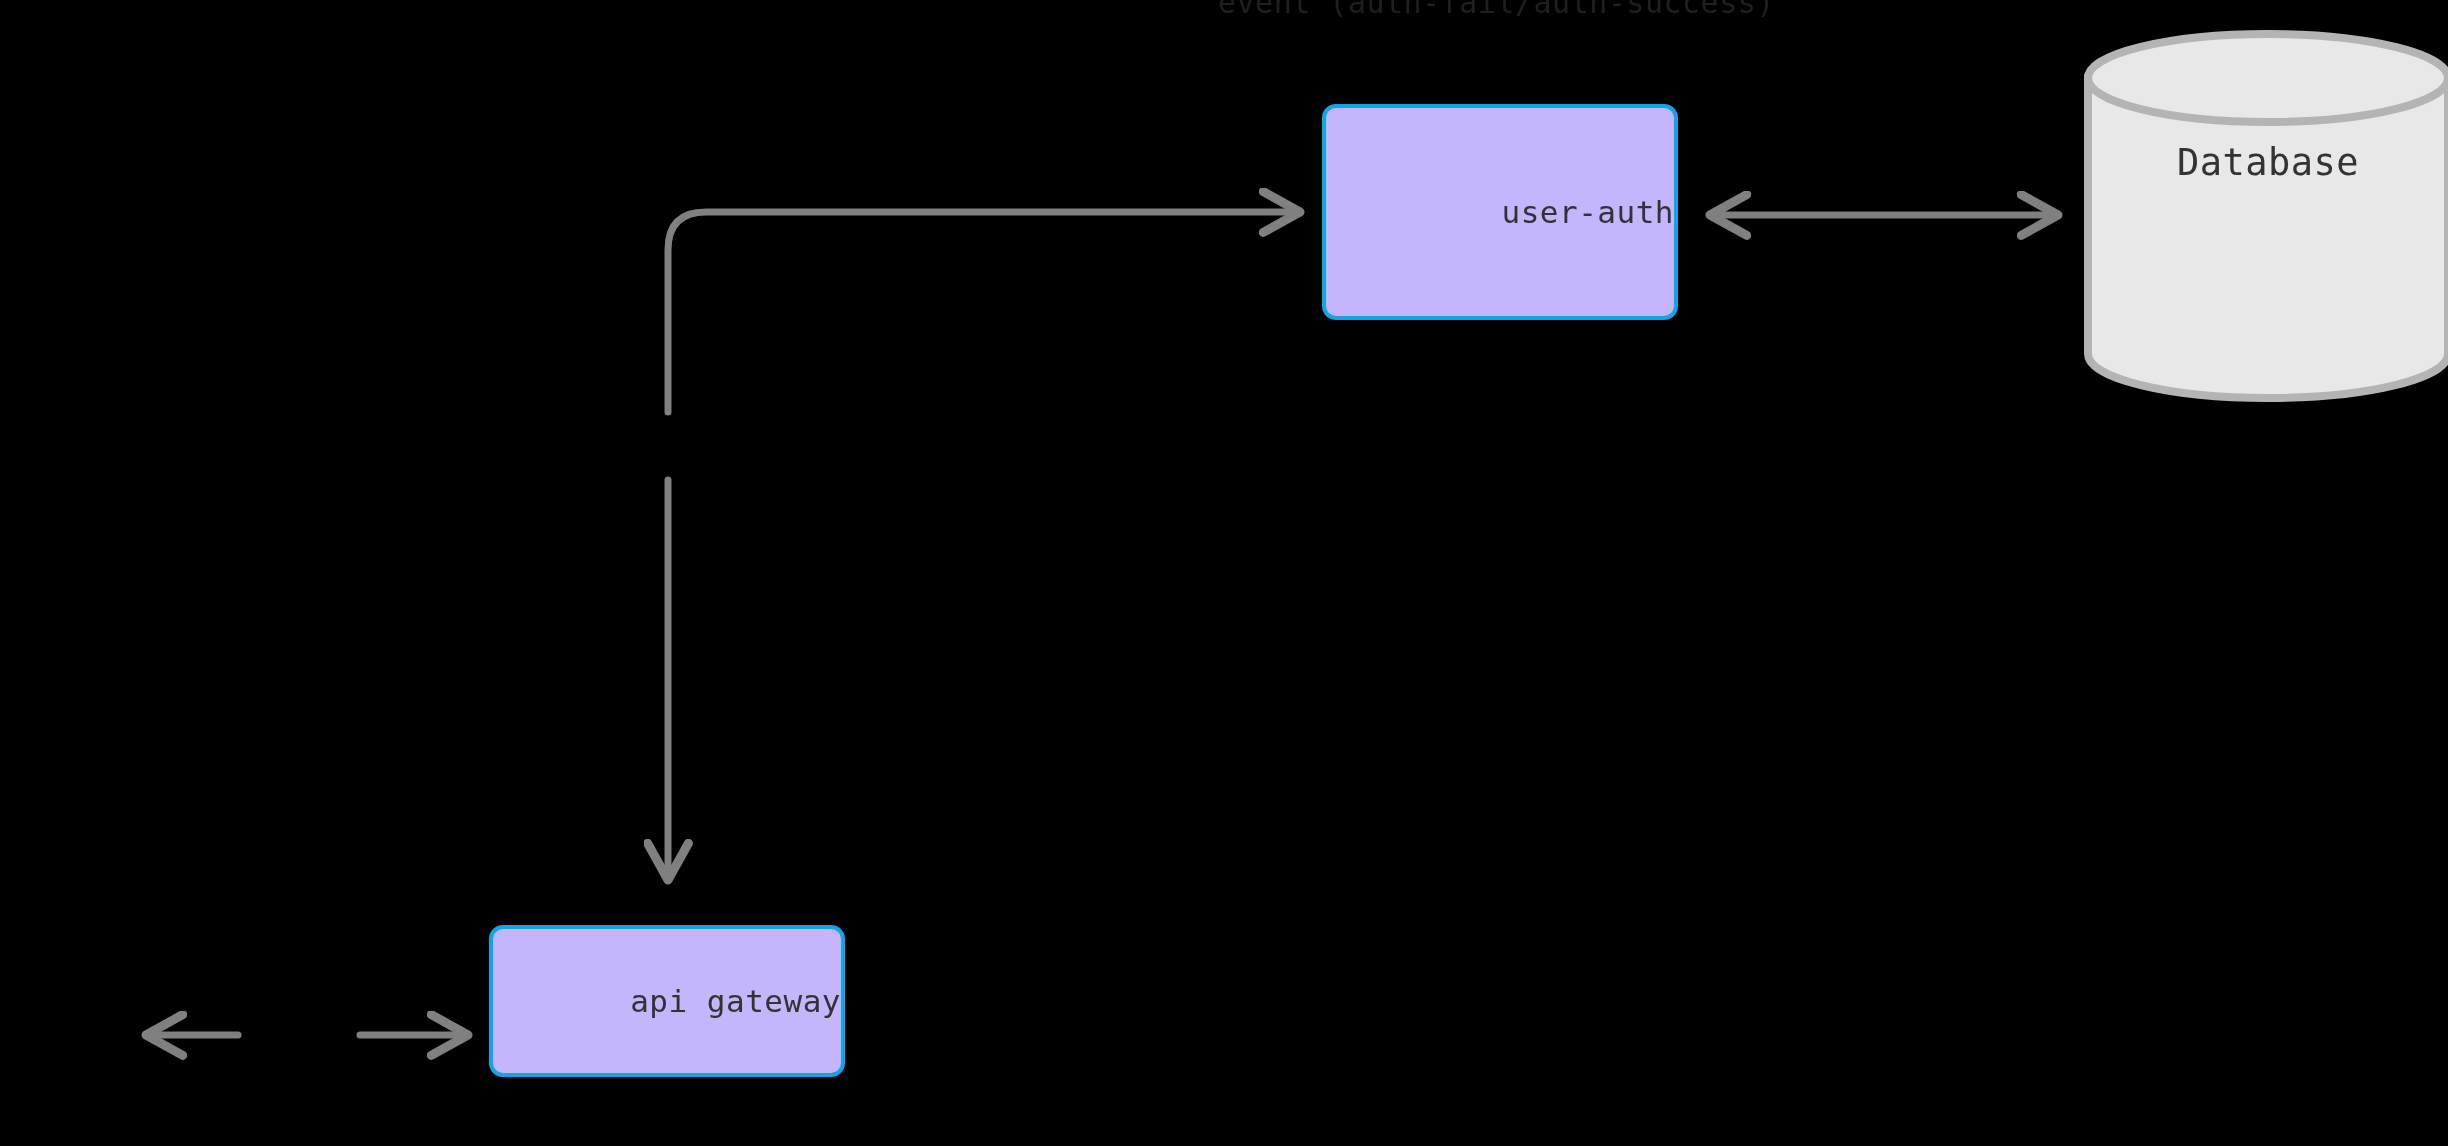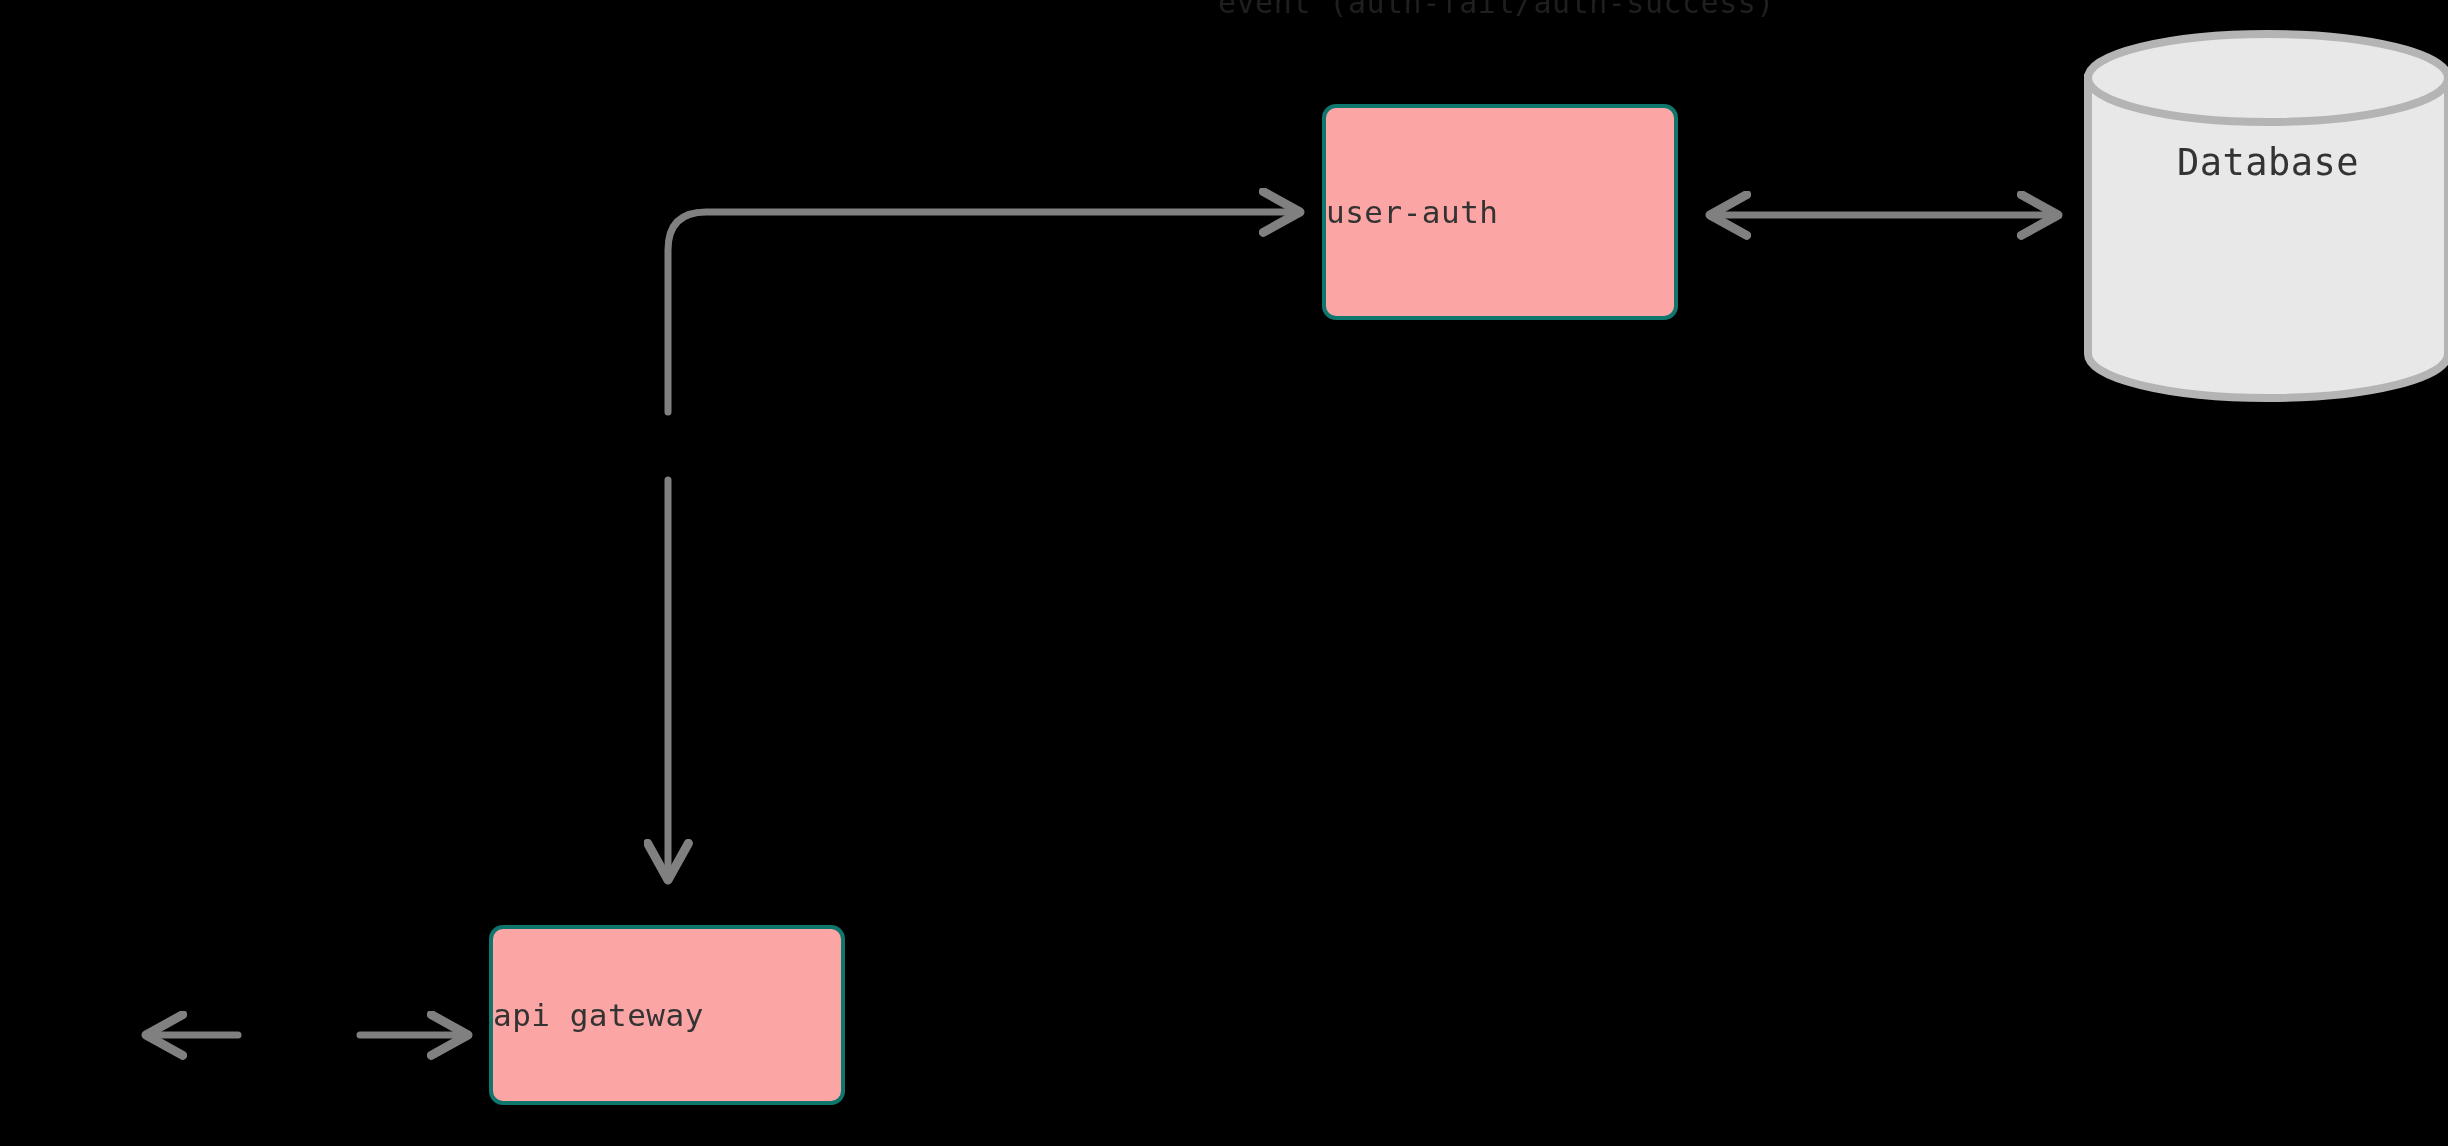--- a/index.html
+++ b/index.html
@@ -20,26 +20,26 @@
     left: 0;
     top: 0;
     width: 2448px;
     height: 1146px;
   }
   .node {
     position: absolute;
     box-sizing: border-box;
   }
   .node-rect {
-    background: #fca5a5;
-    border: 4px solid #0f766e;
+    background: #c4b5fd;
+    border: 4px solid #0ea5e9;
     border-radius: 14px;
     display: flex;
     align-items: center;
-    justify-content: flex-start;
+    justify-content: flex-end;
   }
   .node-label {
     color: #333333;
     font-size: 31px;
     font-family: "DejaVu Sans Mono", "Liberation Mono", monospace;
     letter-spacing: 0.5px;
     white-space: nowrap;
     line-height: 1;
   }
   .cyl-wrap {
@@ -97,17 +97,17 @@
   </div>
 
   <div class="cyl-wrap" style="left:2078px; top:24px; width:380px; height:380px;">
     <svg width="380" height="380" viewBox="0 0 380 380">
       <path d="M 10 54 L 10 330 A 180 44 0 0 0 370 330 L 370 54 Z" fill="#e8e8e8" stroke="#b4b4b4" stroke-width="8"></path>
       <ellipse cx="190" cy="54" rx="180" ry="44" fill="#e8e8e8" stroke="#b4b4b4" stroke-width="8"></ellipse>
     </svg>
     <span class="cyl-label" style="left:50px; top:120px; width:280px; text-align:center;">Database</span>
   </div>
 
-  <div class="node node-rect" style="left:489px; top:925px; width:356px; height:180px;">
+  <div class="node node-rect" style="left:489px; top:925px; width:356px; height:152px;">
     <span class="node-label">api gateway</span>
   </div>
 
 </div>
 
 </body></html>

